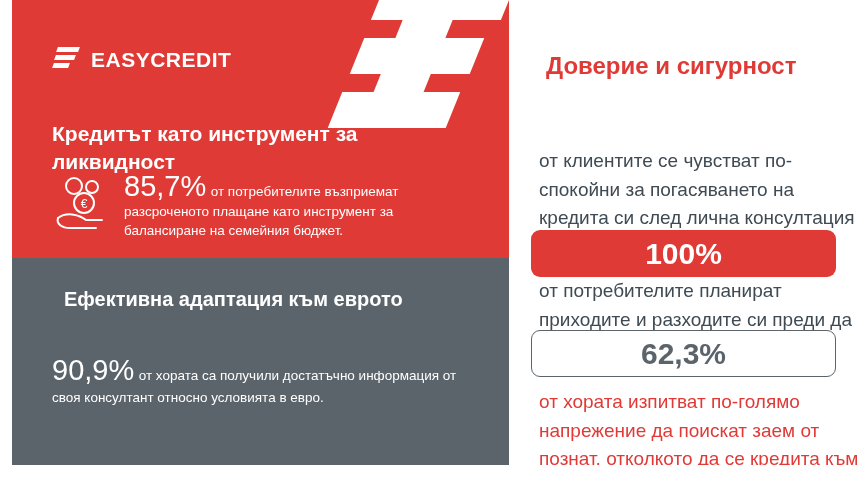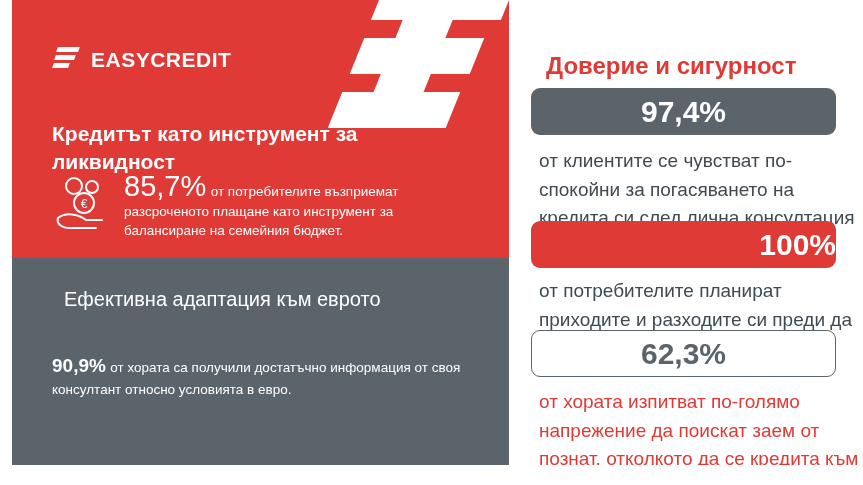--- a/index.html
+++ b/index.html
@@ -93,29 +93,29 @@
   .stat-red-body {
     color: #ffffff; font-size: 13.5px; line-height: 1.45;
     display: inline;
   }
 
   .grey-title {
     position: absolute;
     left: 52px; top: 286px;
     width: 370px;
     color: #ffffff;
-    font-size: 20px; font-weight: normal; line-height: 1.35;
+    font-size: 20px; font-weight: bold; line-height: 1.35;
   }
   .stat-block-grey {
     position: absolute;
     left: 40px; top: 356px;
     width: 420px;
   }
   .big-grey-num {
-    color: #ffffff; font-size: 19px; font-weight: bold;
+    color: #ffffff; font-size: 29px; font-weight: normal;
     line-height: 1; display: inline;
   }
   .stat-grey-body {
     color: #ffffff; font-size: 13.5px; line-height: 1.6;
     display: inline;
   }
 
   
   .right-col {
     position: absolute;
@@ -132,21 +132,21 @@
   .pill {
     position: absolute;
     left: 22px;
     width: 305px; height: 47px;
     border-radius: 9px;
     display: flex; align-items: center; justify-content: center;
   }
   .pill .num { font-size: 30px; font-weight: bold; line-height: 1; }
   .pill.filled-grey { background: #5b646b; top: 88px; }
   .pill.filled-grey .num { color: #ffffff; }
-  .pill.filled-red { background: #e03a36; top: 221px; justify-content: flex-end; }
+  .pill.filled-red { background: #e03a36; top: 230px; }
   .pill.filled-red .num { color: #ffffff; }
   .pill.outline { background: #ffffff; border: 1.6px solid #5b646b; top: 330px; }
   .pill.outline .num { color: #5b646b; }
 
   .cap {
     position: absolute;
     left: 30px;
     width: 320px;
     font-size: 19px; line-height: 1.5;
   }
@@ -206,23 +206,20 @@
     <div class="grey-title">Ефективна адаптация към еврото</div>
     <div class="stat-block-grey">
       <span class="big-grey-num">90,9%</span>
       <span class="stat-grey-body">от хората са получили достатъчно информация от своя консултант относно условията в евро.</span>
     </div>
   </div>
 
   <div class="right-col">
     <div class="right-title">Доверие и сигурност</div>
 
-    <div class="pill filled-grey">
-      <span class="num">97,4%</span>
-    </div>
     <div class="cap c1">от клиентите се чувстват по-спокойни за погасяването на кредита си след лична консултация със служител.</div>
 
     <div class="pill filled-red">
       <span class="num">100%</span>
     </div>
     <div class="cap c2">от потребителите планират приходите и разходите си преди да кандидатстват.</div>
 
     <div class="pill outline">
       <span class="num">62,3%</span>
     </div>

